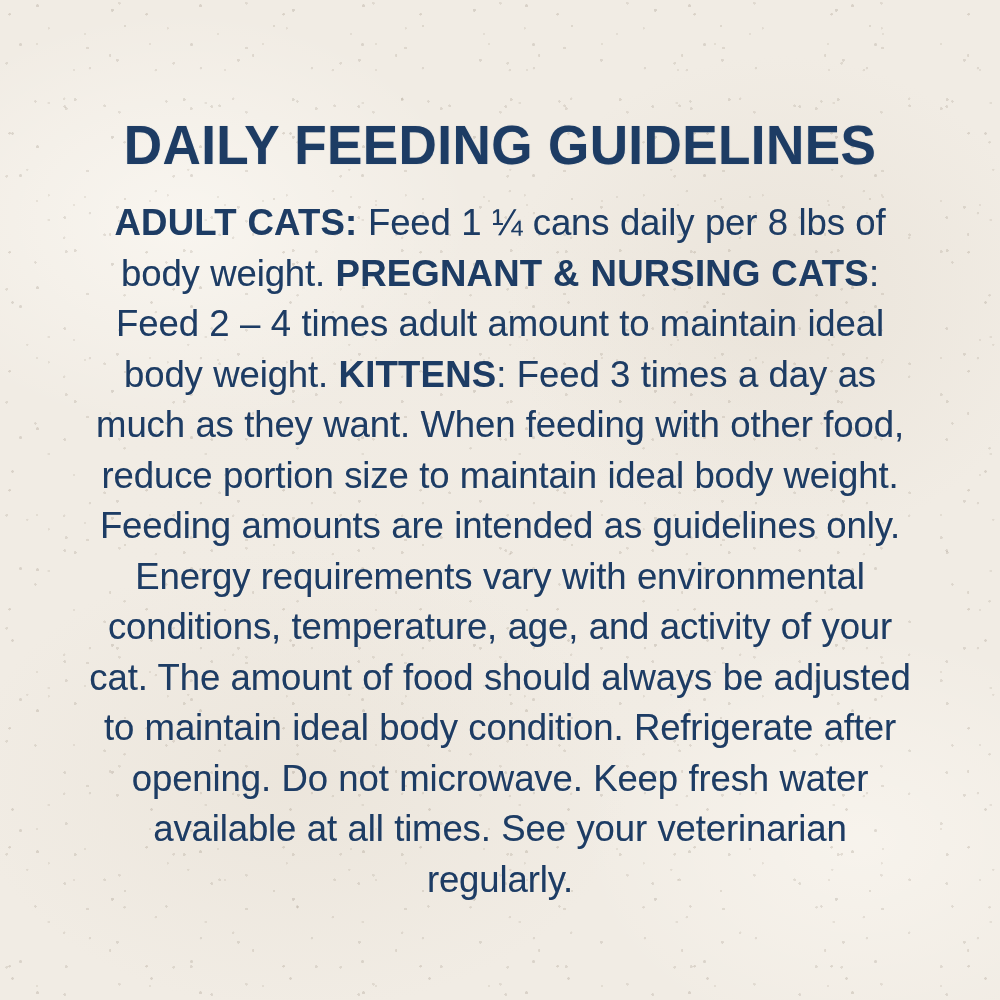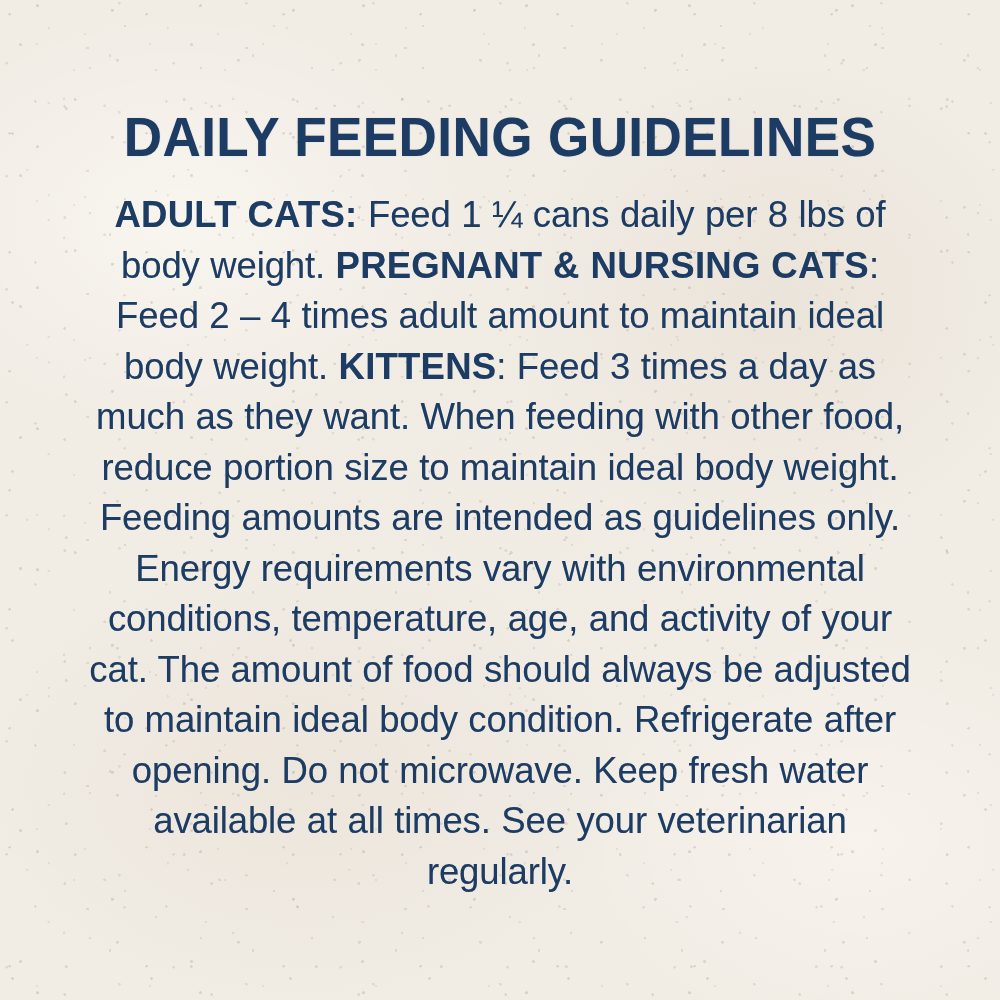--- a/index.html
+++ b/index.html
@@ -74,21 +74,21 @@
       radial-gradient(ellipse 420px 300px at 18% 22%, rgba(255,253,249,.55), transparent 70%),
       radial-gradient(ellipse 380px 340px at 78% 30%, rgba(226,218,206,.45), transparent 72%),
       radial-gradient(ellipse 460px 320px at 30% 78%, rgba(228,220,208,.40), transparent 72%),
       radial-gradient(ellipse 400px 300px at 86% 84%, rgba(255,252,247,.45), transparent 70%),
       radial-gradient(ellipse 520px 400px at 50% 50%, rgba(240,234,225,.30), transparent 75%);
   }
 
   #content {
     position: relative;
     z-index: 2;
-    padding: 0 70px;
+    padding: 8px 70px;
     box-sizing: border-box;
   }
 
   #heading {
     margin: 0;
     padding-top: 108px;
     text-align: center;
     color: #1d3c64;
     font-family: "Liberation Sans", sans-serif;
     font-weight: 700;

